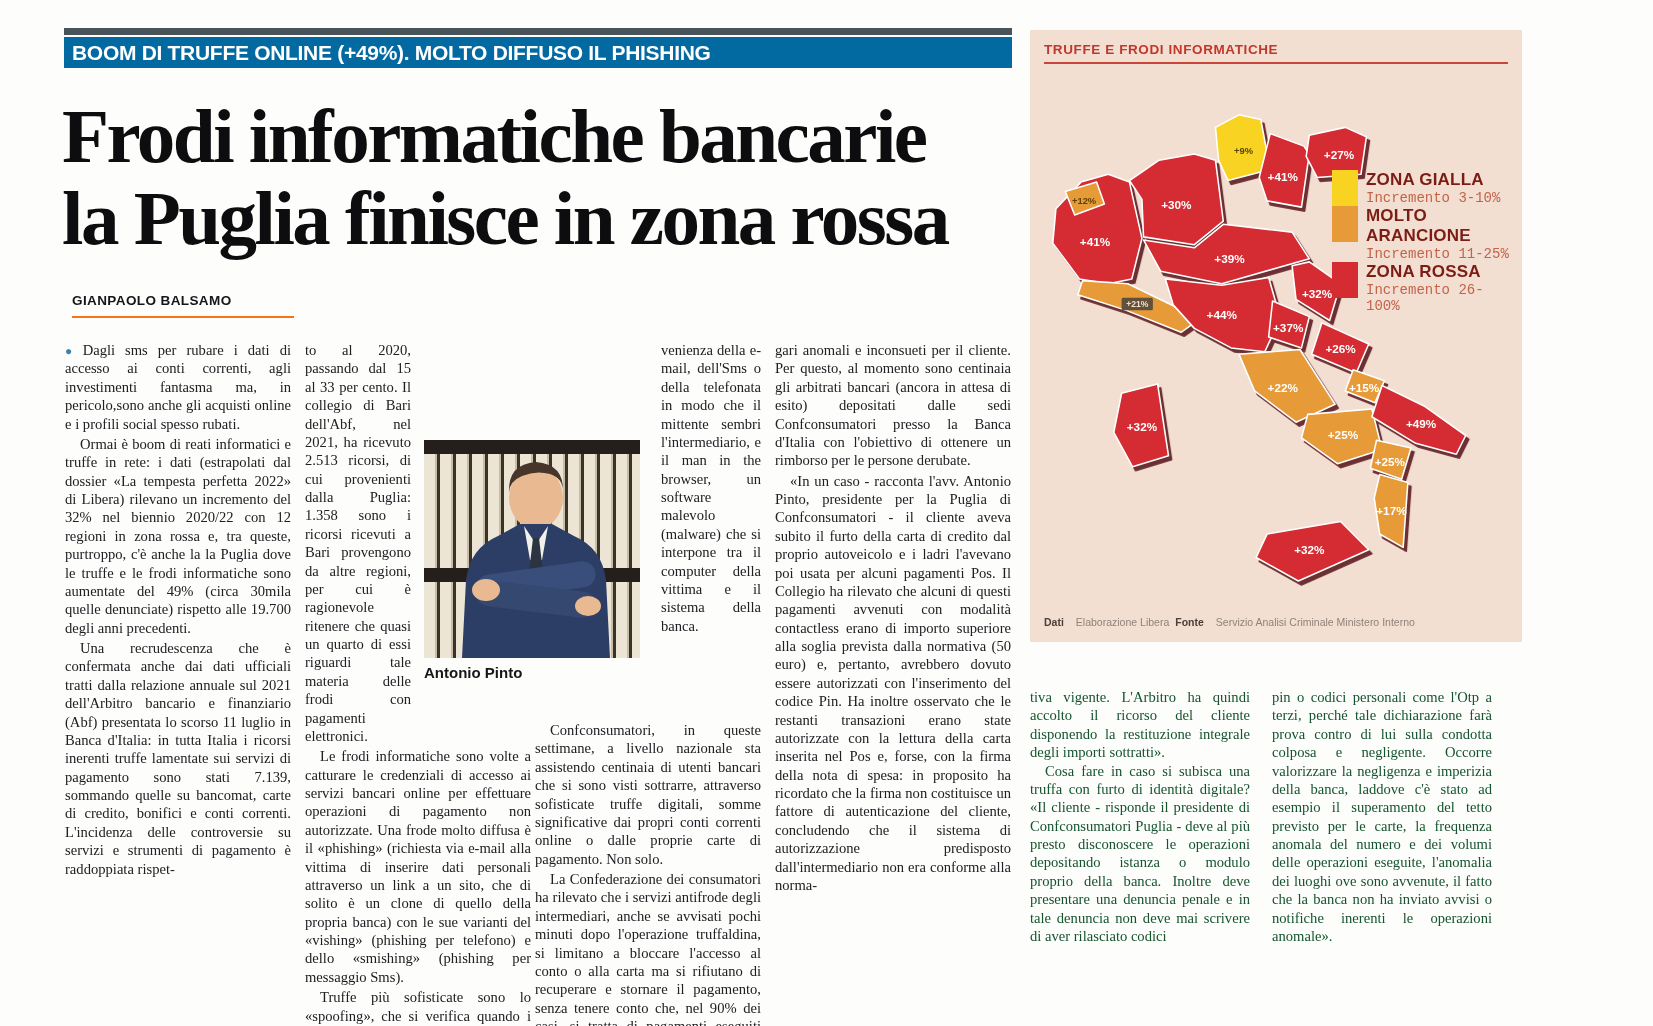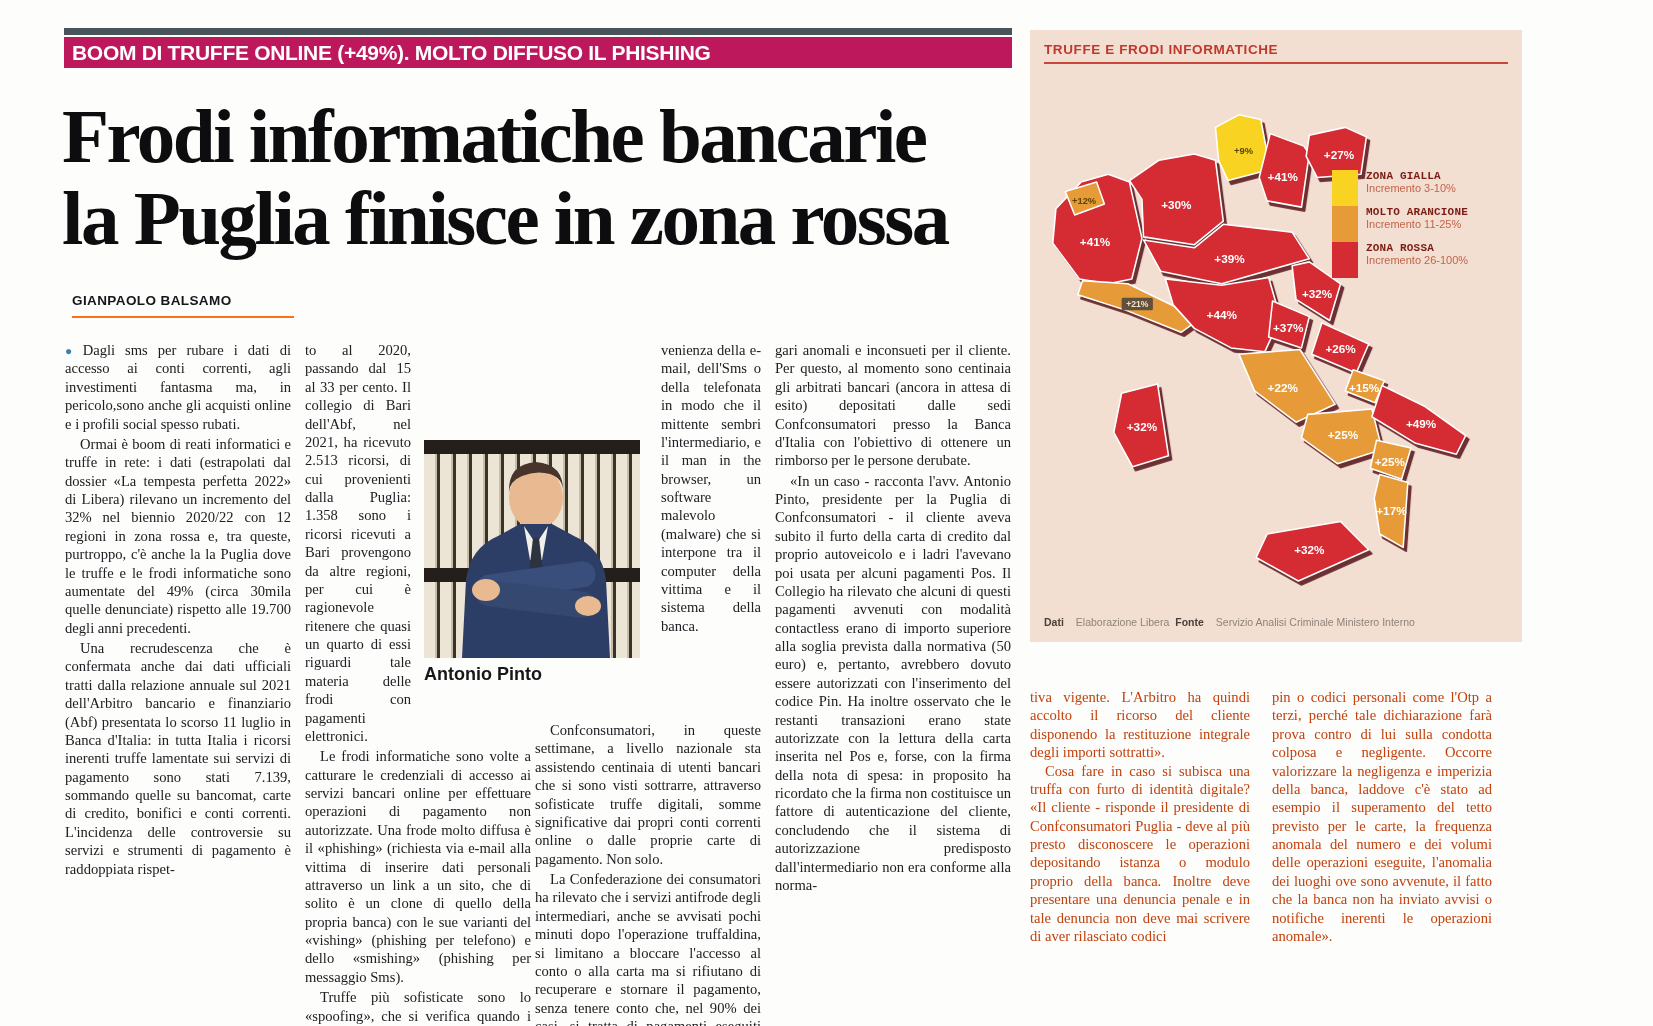--- a/index.html
+++ b/index.html
@@ -48,27 +48,27 @@
   .photo-block { position:absolute; left:424px; top:440px; width:216px; }
   .photo {
     width:216px; height:218px; position:relative; overflow:hidden;
     background:
       linear-gradient(0deg, rgba(40,34,28,0) 0%, rgba(40,34,28,0) 100%),
       repeating-linear-gradient(90deg, #ece5d6 0 11px, #c9bda6 11px 13px, #3a332a 13px 16px);
   }
   .photo .shelfband { position:absolute; left:0; width:100%; height:14px; background:#241f1a; }
   .photo svg { position:absolute; left:0; top:0; }
   .photo-caption {
-    font-family:"Liberation Sans", sans-serif; font-weight:bold; font-size:18px;
+    font-family:"Liberation Sans", sans-serif; font-weight:bold; font-size:15px;
     color:#17171a; margin-top:6px;
   }
   
   .cols-bottom { position:absolute; left:1030px; top:688px; width:462px; height:330px; }
   .colb { position:absolute; top:0; width:220px; height:330px; overflow:hidden;
-          font-size:14.6px; line-height:1.26; text-align:justify; color:#c2410c; }
+          font-size:14.6px; line-height:1.26; text-align:justify; color:#14532d; }
   .colb-1 { left:0; }
   .colb-2 { left:242px; }
   .colb p.indent { text-indent:15px; }
   
   .map-panel {
     position:absolute; left:1030px; top:30px; width:492px; height:612px;
     padding:12px 14px;
   }
   .map-title {
     font-family:"Liberation Sans", sans-serif; font-weight:bold; font-size:13.5px;
@@ -80,37 +80,37 @@
   .map-canvas svg polygon { stroke:#ffffff; stroke-width:2; stroke-linejoin:round; }
   .map-label { font-family:"Liberation Sans", sans-serif; font-weight:bold; font-size:15px;
                fill:#ffffff; text-anchor:middle; }
   .map-label.dark { fill:#5c4404; font-size:12px; }
   .map-label.badge-text { fill:#f2e2c8; font-size:11px; }
   .legend { position:absolute; right:12px; top:140px; width:178px;
             display:flex; flex-direction:column; }
   .legend-row { display:flex; align-items:flex-start; }
   .legend-swatch { width:26px; height:36px; flex:0 0 26px; }
   .legend-texts { padding-left:8px; }
-  .legend-zone { font-family:Liberation Mono, monospace; font-weight:bold; font-size:11px;
+  .legend-zone { font-family:Liberation Sans, sans-serif; font-weight:bold; font-size:17px;
                  color:#7c1d15; letter-spacing:0.2px; }
-  .legend-range { font-family:Liberation Sans, sans-serif; font-size:11px; color:#c2644a; }
+  .legend-range { font-family:Liberation Mono, monospace; font-size:14px; color:#c2644a; }
   .map-caption {
     position:absolute; left:14px; bottom:14px; width:520px;
     font-family:"Liberation Sans", sans-serif; font-size:10.5px; color:#8f8379;
   }
   .map-caption b { color:#4a4038; margin-right:12px; }
   .map-caption .sep { margin-left:6px; }
 </style>
 </head>
 <body>
 
 <div class="page">
 
   <div class="kicker-topline"></div>
-  <div class="kicker" style="background: #be185d;">
+  <div class="kicker" style="background: #0369a1;">
     <span class="kicker-text">BOOM DI TRUFFE ONLINE (+49%). MOLTO DIFFUSO IL PHISHING</span>
   </div>
 
   <h1 class="headline">
     <span>Frodi informatiche bancarie</span><br>
     <span>la Puglia finisce in zona rossa</span>
   </h1>
 
   <div class="byline">GIANPAOLO BALSAMO</div>
 

